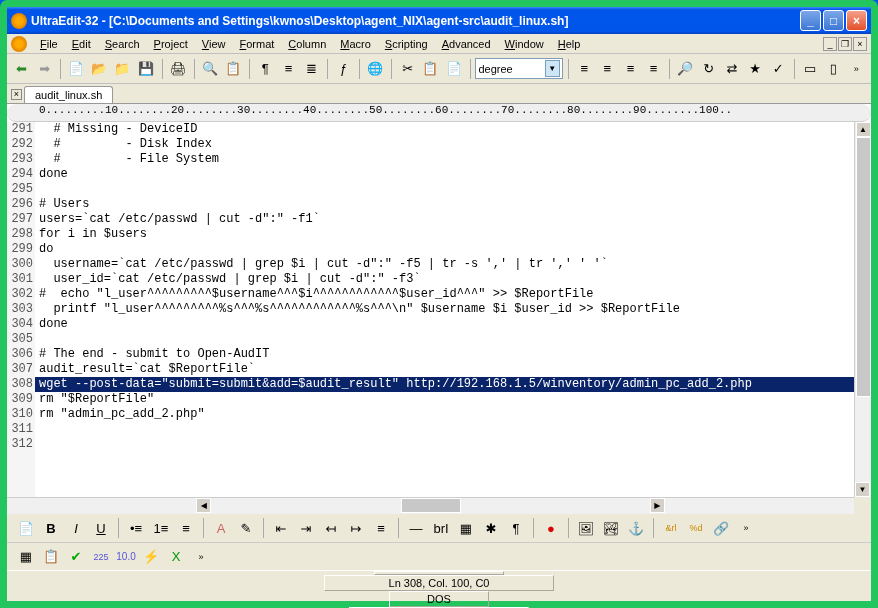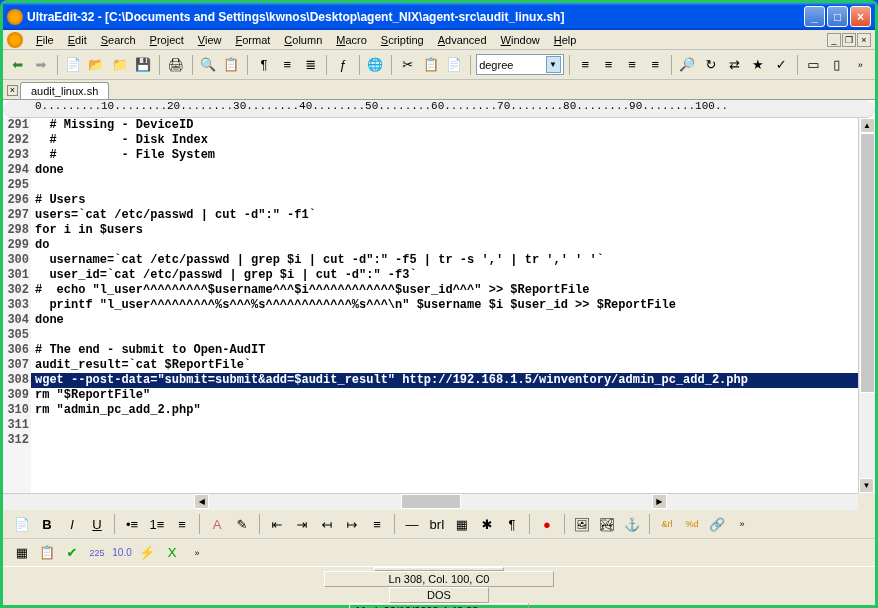--- a/index.html
+++ b/index.html
@@ -1,17 +1,17 @@
 <!DOCTYPE html>
 <html><head>
 <meta charset="utf-8">
 <style>
 * { margin: 0; padding: 0; box-sizing: border-box; }
 body { font-family: Tahoma, sans-serif; font-size: 11px; background: #0055ea; width: 878px; height: 608px; overflow: hidden; }
-.window { background: #ece9d8; border: 3px solid #22c55e; border-radius: 7px 7px 0 0; height: 608px; }
+.window { background: #ece9d8; border: 7px solid #22c55e; border-radius: 7px 7px 0 0; height: 608px; }
 .titlebar { background: linear-gradient(to bottom, #3b8cff 0%, #0055ea 10%, #0055ea 90%, #0040c0 100%); height: 27px; display: flex; align-items: center; padding: 0 4px; color: white; font-weight: bold; font-size: 12px; }
 .titlebar-icon { width: 16px; height: 16px; margin-right: 4px; background: radial-gradient(circle, #ffaa00 30%, #cc6600 100%); border-radius: 50%; }
 .titlebar-text { flex: 1; white-space: nowrap; overflow: hidden; }
 .titlebar-btns { display: flex; gap: 2px; }
 .tb-btn { width: 21px; height: 21px; border-radius: 3px; border: 1px solid #fff; display: flex; align-items: center; justify-content: center; font-family: Arial; font-size: 12px; font-weight: bold; cursor: pointer; }
 .tb-min, .tb-max { background: linear-gradient(#7ba7e8, #3d78d6); color: white; }
 .tb-close { background: linear-gradient(#f5a08d, #e3512a); color: white; }
 
 .menubar { background: #ece9d8; height: 20px; display: flex; align-items: center; padding: 0 4px; border-bottom: 1px solid #c0c0c0; position: relative; }
 .menu-icon { width: 16px; height: 16px; margin-right: 6px; background: radial-gradient(circle, #ffaa00 30%, #cc6600 100%); border-radius: 50%; }
@@ -27,21 +27,21 @@
 .combo { width: 90px; height: 21px; border: 1px solid #7f9db9; background: white; display:flex; align-items:center; padding: 0 2px; font-size:11px;gap:32px; }
 .combo-arrow { margin-left:auto; width:15px; height:17px; background:#cde6f7; border:1px solid #7f9db9; text-align:center; font-size:8px; line-height:15px; }
 
 .tabbar { background: #ece9d8; height: 20px; display: flex; align-items: flex-end; padding-left: 4px; border-bottom: 1px solid #999; }
 .tab-close { width:11px; height:11px; border:1px solid #888; text-align:center; line-height:9px; font-size:9px; margin: 0 2px 3px 0; cursor:pointer; }
 .tab { background: #fff; border: 1px solid #999; border-bottom: none; padding: 2px 10px; font-size: 11px; border-radius: 3px 3px 0 0; cursor:pointer; }
 
 .editor-area { background: white; height: 410px; position: relative; display:flex; flex-direction:column; }
 .ruler { height: 18px; background: #efefef; border-bottom: 1px solid #ccc; font-family: 'Courier New', monospace; font-size: 11px; position: relative; overflow:hidden; white-space: pre; padding-left: 32px; border-radius: 9px; }
 .ruler-text { letter-spacing: 0; }
-.code-viewport { flex: 1; display: flex; overflow: hidden; font-weight: bold; }
+.code-viewport { flex: 1; display: flex; overflow: hidden; }
 .gutter { width: 28px; background: #f5f5f5; text-align: right; font-family: 'Courier New', monospace; font-size: 12px; color: #555; padding-right: 2px; line-height: 15px; }
 .code { flex: 1; font-family: 'Courier New', monospace; font-size: 12px; line-height: 15px; white-space: pre; overflow: hidden; }
 .code-line { height: 15px; padding-left: 4px; }
 .code-line.selected { background: #0a246a; color: white; }
 .scrollbar-v { position: absolute; right: 0; top: 18px; bottom: 17px; width: 17px; background: #f0f0f0; border-left: 1px solid #ccc; }
 .sb-btn { width: 15px; height: 15px; background: #d4d0c8; border: 1px solid #fff; margin: 0 auto; font-size:8px; text-align:center; line-height:13px; }
 .sb-thumb-v { width: 15px; height: 260px; background: #c8c8c8; margin: 0 auto; border:1px solid #fff; }
 .scrollbar-h { position: absolute; bottom: 0; left: 0; right: 17px; height: 17px; background: #f0f0f0; border-top: 1px solid #ccc; display:flex; }
 .sb-thumb-h { height: 15px; width: 60px; background: #c8c8c8; border:1px solid #fff; }
 .sb-corner { position:absolute; right:0; bottom:0; width:17px; height:17px; background:#ece9d8; }

